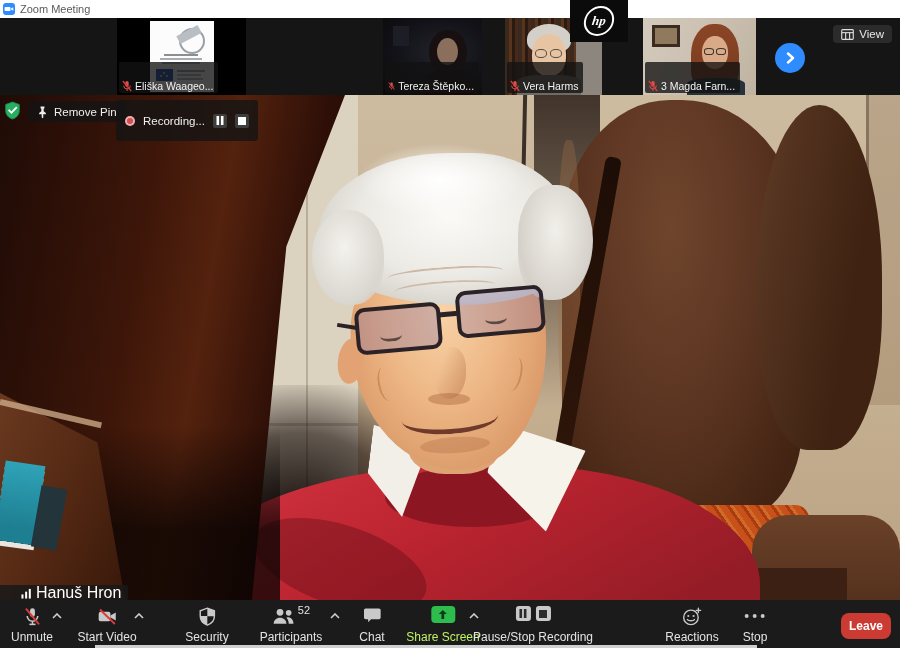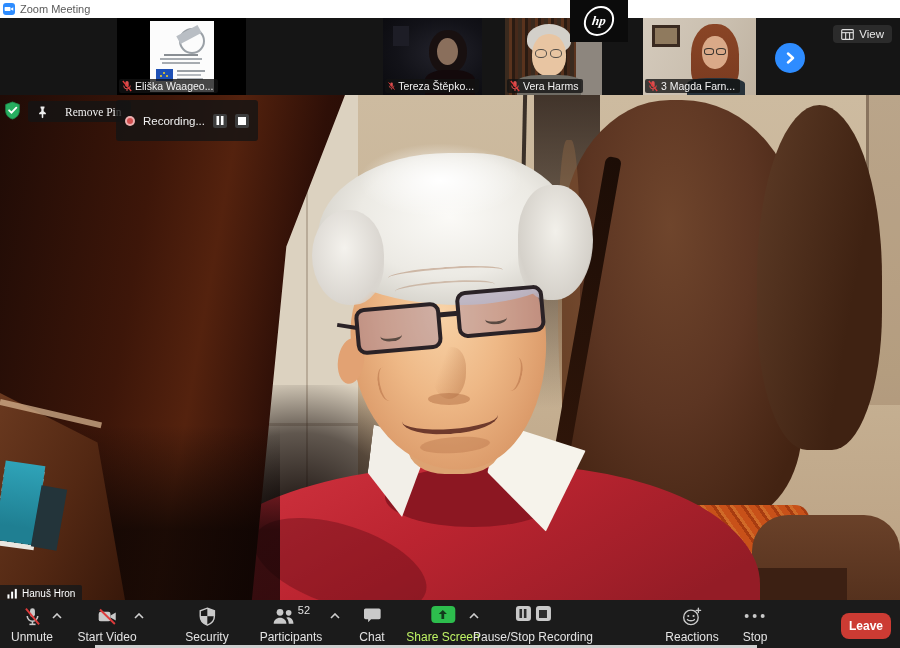--- a/index.html
+++ b/index.html
@@ -9,21 +9,21 @@
 
   
   #titlebar{position:absolute;left:0;top:0;width:900px;height:18px;background:#ffffff;
             display:flex;align-items:center;gap:5px;padding-left:3px;box-sizing:border-box;}
   #titlebar .ttl{font-size:11px;color:#5a5a5a;}
 
   
   #filmstrip{position:absolute;left:0;top:18px;width:900px;height:77px;background:#151515;}
   .tile{position:absolute;top:0;height:77px;background:#000;overflow:hidden;}
   .namepill{position:absolute;left:2px;bottom:2px;background:rgba(18,18,18,.78);
-            display:flex;align-items:center;gap:3px;padding:1px 5px 1px 3px;border-radius:2px;
+            display:flex;align-items:center;gap:3px;padding:18px 5px 1px 3px;border-radius:2px;
             font-size:10.5px;color:#f2f2f2;white-space:nowrap;max-width:95%;box-sizing:border-box;}
   #view-btn{position:absolute;right:8px;top:7px;background:#2b2b2b;border-radius:4px;
             display:flex;align-items:center;gap:5px;padding:3px 8px;color:#e8e8e8;font-size:11.5px;}
   #next-page{position:absolute;left:775px;top:25px;width:30px;height:30px;border-radius:50%;
              background:#2e8cff;display:flex;align-items:center;justify-content:center;}
   
   #hp-box{position:absolute;left:570px;top:0;width:58px;height:42px;background:#0b0b0b;
           display:flex;align-items:center;justify-content:center;z-index:30;}
   #hp-box .ring{width:26px;height:26px;border:2.5px solid #fff;border-radius:50%;
           display:flex;align-items:center;justify-content:center;color:#fff;
@@ -32,21 +32,21 @@
   
   #video{position:absolute;left:0;top:95px;width:900px;height:505px;overflow:hidden;
          background:linear-gradient(180deg,#cdbba0 0%,#c6b193 55%,#bba183 100%);}
 
   
   .pill{position:absolute;background:rgba(20,20,20,.8);border-radius:3px;color:#f0f0f0;
         display:flex;align-items:center;font-size:11.5px;}
   .recbtn{width:14px;height:14px;background:#3d3d3d;border-radius:2px;display:flex;
           align-items:center;justify-content:center;}
   #speaker-pill{position:absolute;left:0;bottom:-1px;height:16px;background:rgba(25,25,25,.85);
-        display:flex;align-items:center;gap:4px;padding:0 7px 0 7px;color:#fff;font-size:10px;
+        display:flex;align-items:center;gap:4px;padding:0 7px 0 21px;color:#fff;font-size:16px;
         border-radius:0 2px 0 0;z-index:40;}
 
   
   #toolbar{position:absolute;left:0;top:600px;width:900px;height:48px;background:#1b1b1b;}
   .tb{position:absolute;top:6px;transform:translateX(-50%);display:flex;flex-direction:column;
       align-items:center;gap:4px;color:#e3e3e3;font-size:12px;width:max-content;}
   .icrow{height:20px;display:flex;align-items:flex-start;gap:2px;}
   .chev{position:absolute;top:13px;}
   .count{font-size:11px;color:#e3e3e3;margin-top:-2px;}
   #share-ic{width:24px;height:17px;background:#2dbd4d;border-radius:4px;display:flex;
@@ -254,21 +254,21 @@
       <div class="abs" style="left:36px;top:112px;width:26px;height:62px;background:#23343a;transform:rotate(10deg);"></div>
     </div>
 
     <div class="abs" style="left:4px;top:6px;">
       <svg width="17" height="19" viewBox="0 0 20 22">
         <path d="M10 1l8 3v7c0 5-3.2 8.6-8 10-4.8-1.4-8-5-8-10V4z" fill="#27ae60" stroke="#1e8d4d"></path>
         <path d="M6 10.8l2.8 2.8 5.7-5.9" stroke="#fff" stroke-width="2.2" fill="none" stroke-linecap="round"></path>
       </svg>
     </div>
 
-    <div class="pill" style="left:28px;top:6px;height:21px;gap:17px;padding:0 9px;font-family:Liberation Serif, serif;">
+    <div class="pill" style="left:28px;top:6px;height:21px;gap:6px;padding:0 9px;">
       <svg width="11" height="14" viewBox="0 0 14 16">
         <path d="M4.5 1h5v2.2l-1 .8v3l2.8 2.2v1.6H8v4.2L7 16l-1-1v-4.2H2.7V9.2L5.5 7V4l-1-.8z" fill="#ececec"></path>
       </svg>
       <span>Remove Pin</span>
     </div>
 
     <div class="pill" style="left:116px;top:5px;height:41px;gap:8px;padding:0 9px;">
       <span style="width:10px;height:10px;border-radius:50%;background:#d34f4f;border:2px solid rgba(255,255,255,.55);box-sizing:border-box;"></span>
       <span>Recording...</span>
       <span class="recbtn">

